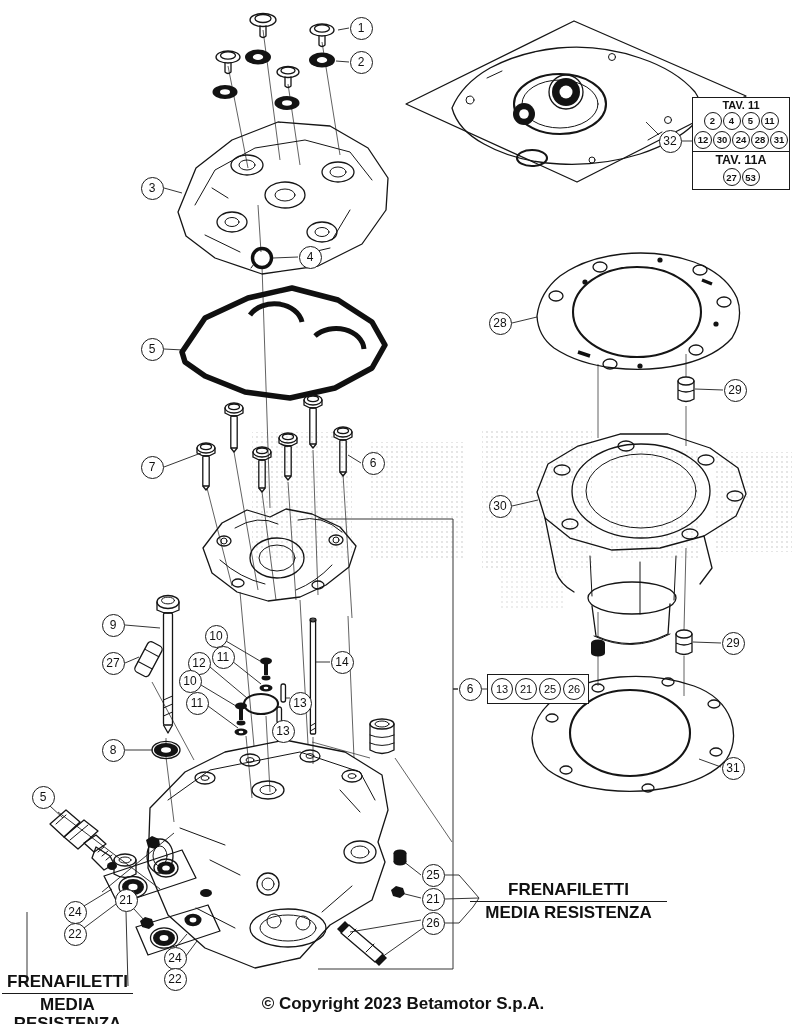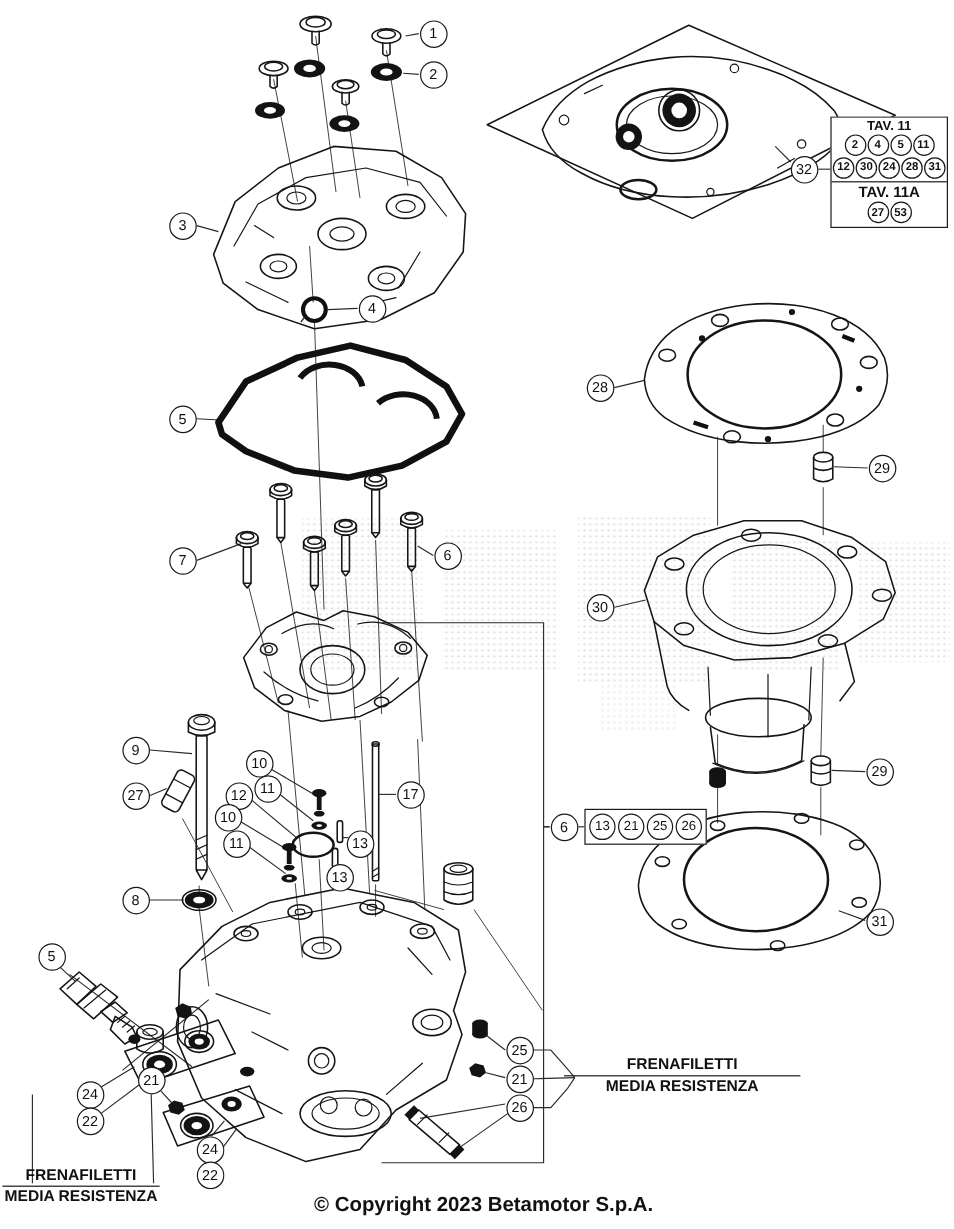--- a/index.html
+++ b/index.html
@@ -22,21 +22,21 @@
   .tav-title{font-size:11px;font-weight:bold;line-height:1.1;}
   .tav-sub{font-size:12.5px;font-weight:bold;line-height:1.15;border-top:1.5px solid #1a1a1a;margin-top:2px;padding-top:1px;}
   .tav-row{display:flex;justify-content:center;gap:1px;margin-top:1px;}
   .mini{width:18px;height:18px;box-sizing:border-box;border:1.3px solid #1a1a1a;border-radius:50%;background:#fff;
         display:flex;align-items:center;justify-content:center;font-size:9.5px;font-weight:bold;line-height:1;}
   .kitbox{position:absolute;left:487px;top:674px;box-sizing:border-box;border:1.6px solid #1a1a1a;background:#fff;
           padding:3px 3px;z-index:4;}
   .kit-items{display:flex;gap:2px;}
   .kit-c{width:22px;height:22px;box-sizing:border-box;border:1.3px solid #1a1a1a;border-radius:50%;background:#fff;
          display:flex;align-items:center;justify-content:center;font-size:11px;line-height:1;}
-  .note{position:absolute;font-weight:bold;font-size:13px;line-height:1.15;text-align:center;z-index:4;}
+  .note{position:absolute;font-weight:bold;font-size:17px;line-height:1.15;text-align:center;z-index:4;}
   .note .l1{border-bottom:1.5px solid #1a1a1a;padding-bottom:1px;}
   .note .l2{padding-top:1px;}
   .note-left{left:2px;top:972px;width:131px;}
   .note-right{left:470px;top:880px;width:197px;}
   .copyright{position:absolute;left:0;right:0;top:994px;text-align:center;font-size:17px;font-weight:bold;z-index:4;margin-left:11px;}
 </style>
 </head>
 <body>
 
 <div class="canvas">
@@ -461,21 +461,21 @@
       <div class="callout" style="left: 101.5px; top: 613.5px;">9</div>
       <div class="callout" style="left: 101.5px; top: 651.5px;">27</div>
       <div class="callout" style="left: 101.5px; top: 738.5px;">8</div>
       <div class="callout" style="left: 204.5px; top: 624.5px;">10</div>
       <div class="callout" style="left: 211.5px; top: 645.5px;">11</div>
       <div class="callout" style="left: 187.5px; top: 651.5px;">12</div>
       <div class="callout" style="left: 178.5px; top: 669.5px;">10</div>
       <div class="callout" style="left: 185.5px; top: 691.5px;">11</div>
       <div class="callout" style="left: 288.5px; top: 691.5px;">13</div>
       <div class="callout" style="left: 271.5px; top: 719.5px;">13</div>
-      <div class="callout" style="left: 330.5px; top: 650.5px;">17</div>
+      <div class="callout" style="left: 330.5px; top: 650.5px;">14</div>
       <div class="callout" style="left: 458.5px; top: 677.5px;">6</div>
       <div class="callout" style="left: 31.5px; top: 785.5px;">5</div>
       <div class="callout" style="left: 114.5px; top: 888.5px;">21</div>
       <div class="callout" style="left: 63.5px; top: 900.5px;">24</div>
       <div class="callout" style="left: 63.5px; top: 922.5px;">22</div>
       <div class="callout" style="left: 163.5px; top: 946.5px;">24</div>
       <div class="callout" style="left: 163.5px; top: 967.5px;">22</div>
       <div class="callout" style="left: 421.5px; top: 863.5px;">25</div>
       <div class="callout" style="left: 421.5px; top: 887.5px;">21</div>
       <div class="callout" style="left: 421.5px; top: 911.5px;">26</div>

